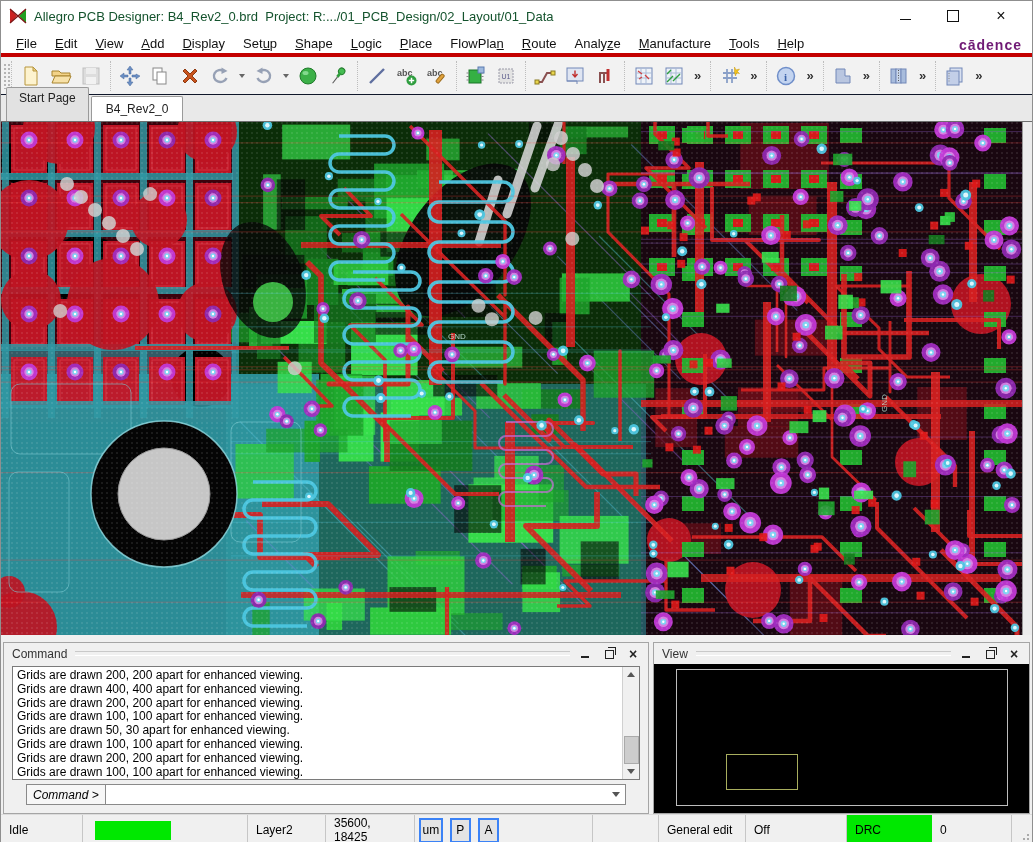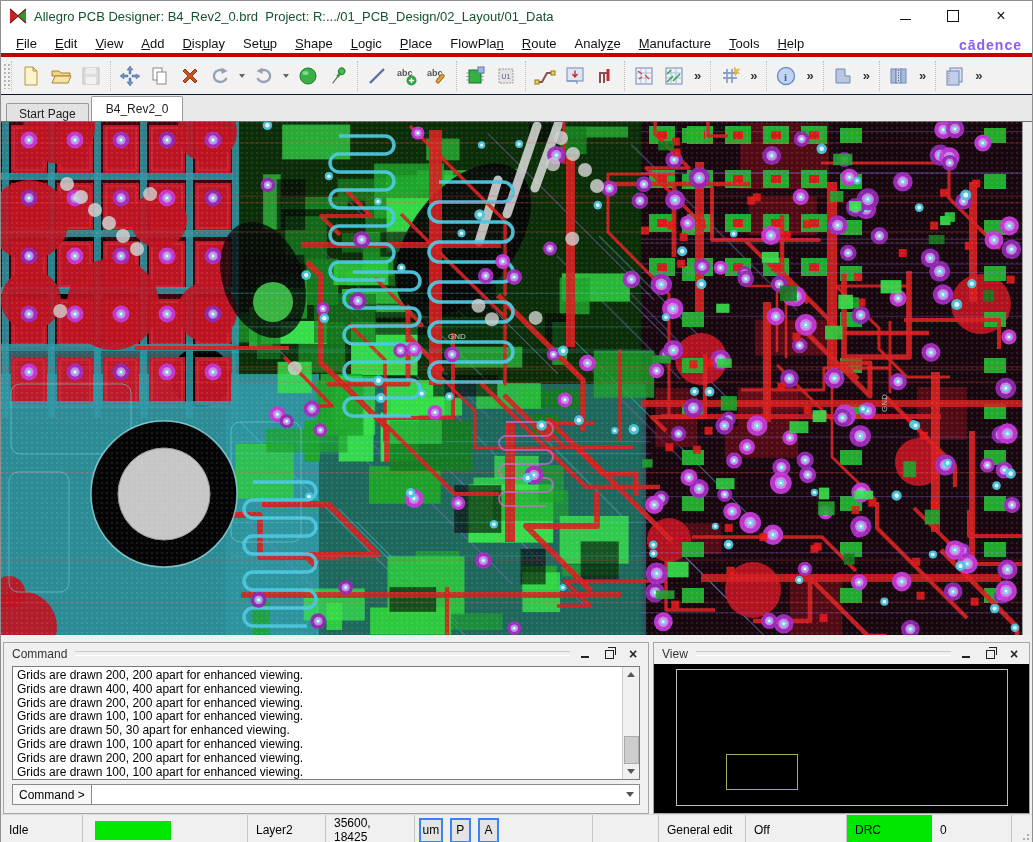--- a/index.html
+++ b/index.html
@@ -11,34 +11,34 @@
   .title-text{font-size:13px;color:#14532d;white-space:pre;text-align:center;}
   .win-controls{margin-left:auto;display:flex;align-items:center;gap:18px;padding-right:8px;}
   .wbtn{width:30px;height:22px;display:flex;align-items:center;justify-content:center;color:#111;cursor:default;}
   .g-min{width:11px;border-bottom:1.5px solid #111;height:1px;margin-top:6px;}
   .g-max{width:10px;height:10px;border:1.2px solid #111;}
   .g-close{font-size:16px;line-height:16px;}
   
   .menubar{height:22px;background:#ffffff;display:flex;align-items:flex-end;padding-left:6px;}
   .mitem{font-size:13px;color:#111;padding:2px 9px;cursor:default;}
   .mitem u{text-decoration:underline;}
-  .brand{margin-left:auto;margin-right:10px;font-size:14px;font-weight:bold;letter-spacing:1px;color:#8b5cf6;}
+  .brand{margin-left:auto;margin-right:10px;font-size:14px;font-weight:bold;letter-spacing:1px;color:#701a75;}
   .redline{height:4px;background:#c40000;}
   
   .toolbar{height:37px;background:#f2f2f2;border-bottom:1px solid #0f172a;display:flex;align-items:center;}
   .tgrip{width:8px;height:26px;margin-left:2px;background-image:radial-gradient(#b5b5b5 35%,transparent 36%);background-size:4px 4px;flex:0 0 auto;}
   .tgroup{display:flex;align-items:center;gap:2px;padding:0 5px;height:30px;border-left:1px dotted #bdbdbd;}
   .tgroup:first-of-type{border-left:none;}
   .tbtn{width:28px;height:28px;display:flex;align-items:center;justify-content:center;border-radius:3px;}
   .tbtn.disabled{opacity:.5;}
   .tcaret{width:0;height:0;border-left:3.5px solid transparent;border-right:3.5px solid transparent;border-top:4px solid #666;margin:0 3px;}
   .toverflow{font-size:13px;font-weight:bold;color:#333;padding:0 4px;}
   
   .tabbar{height:26px;background:#e9e9e9;display:flex;align-items:flex-end;padding-left:5px;border-bottom:1px solid #6e6e6e;}
-  .tab{font-size:12px;color:#222;border:1px solid #9a9a9a;border-bottom:none;border-radius:2px 2px 0 0;padding:3px 12px 0;margin-right:2px;background:#e2e2e2;}
+  .tab{font-size:12px;color:#222;border:1px solid #9a9a9a;border-bottom:none;border-radius:2px 2px 0 0;padding:3px 12px 16px;margin-right:2px;background:#e2e2e2;}
   .tab.active{background:#ffffff;padding:5px 14px 5px;}
   
   .canvas-row{display:flex;}
   #pcb{display:block;background:#000;}
   .canvas-strip{width:9px;height:513px;background:#ececec;border-left:1px solid #9a9a9a;}
   .midgap{height:7px;background:#f0f0f0;}
   
   .panels{display:flex;height:172px;padding:0 2px;gap:4px;}
   .panel{border:1px solid #a5a5a5;background:#f0f0f0;box-sizing:border-box;}
   .panel.cmd{width:646px;}
@@ -56,21 +56,21 @@
   .cmd-lines{flex:1;overflow:hidden;padding:2px 4px;}
   .cmd-line{font-size:12px;line-height:13.8px;color:#000;white-space:nowrap;}
   .vscroll{width:16px;background:#f0f0f0;border-left:1px solid #d0d0d0;position:relative;}
   .varrow{position:absolute;left:0;width:16px;height:15px;background:#f0f0f0;display:flex;align-items:center;justify-content:center;}
   .varrow.up{top:0;}
   .varrow.down{bottom:0;}
   .tri-up{width:0;height:0;border-left:4px solid transparent;border-right:4px solid transparent;border-bottom:5px solid #555;}
   .tri-down{width:0;height:0;border-left:4px solid transparent;border-right:4px solid transparent;border-top:5px solid #555;}
   .vthumb{position:absolute;left:1px;width:13px;top:62%;height:26px;background:#cdcdcd;border:1px solid #aaa;}
   
-  .cmd-promptrow{display:flex;align-items:center;margin:0 8px;height:21px;}
+  .cmd-promptrow{display:flex;align-items:center;margin:0 22px;height:21px;font-style:italic;}
   .cmd-label{font-size:12px;color:#000;background:#f7f7f7;border:1px solid #8a8a8a;height:19px;display:flex;align-items:center;padding:0 6px;border-right:none;}
   .combo{flex:1;height:19px;border:1px solid #8a8a8a;background:#fff;position:relative;}
   .combo-btn{position:absolute;right:0;top:0;width:18px;height:100%;display:flex;align-items:center;justify-content:center;}
   
   .view-black{flex:1;background:#000;position:relative;margin:0;}
   .board-outline{position:absolute;left:22px;top:5px;width:330px;height:135px;border:1px solid #bdbdbd;}
   .viewport-rect{position:absolute;left:72px;top:90px;width:70px;height:34px;border:1px solid #a8ae5e;}
   
   .statusbar{height:30px;background:#f0f0f0;border-top:1px solid #dcdcdc;display:flex;align-items:center;font-size:12px;color:#000;}
   .scell{height:100%;display:flex;align-items:center;padding:0 8px;box-sizing:border-box;}

